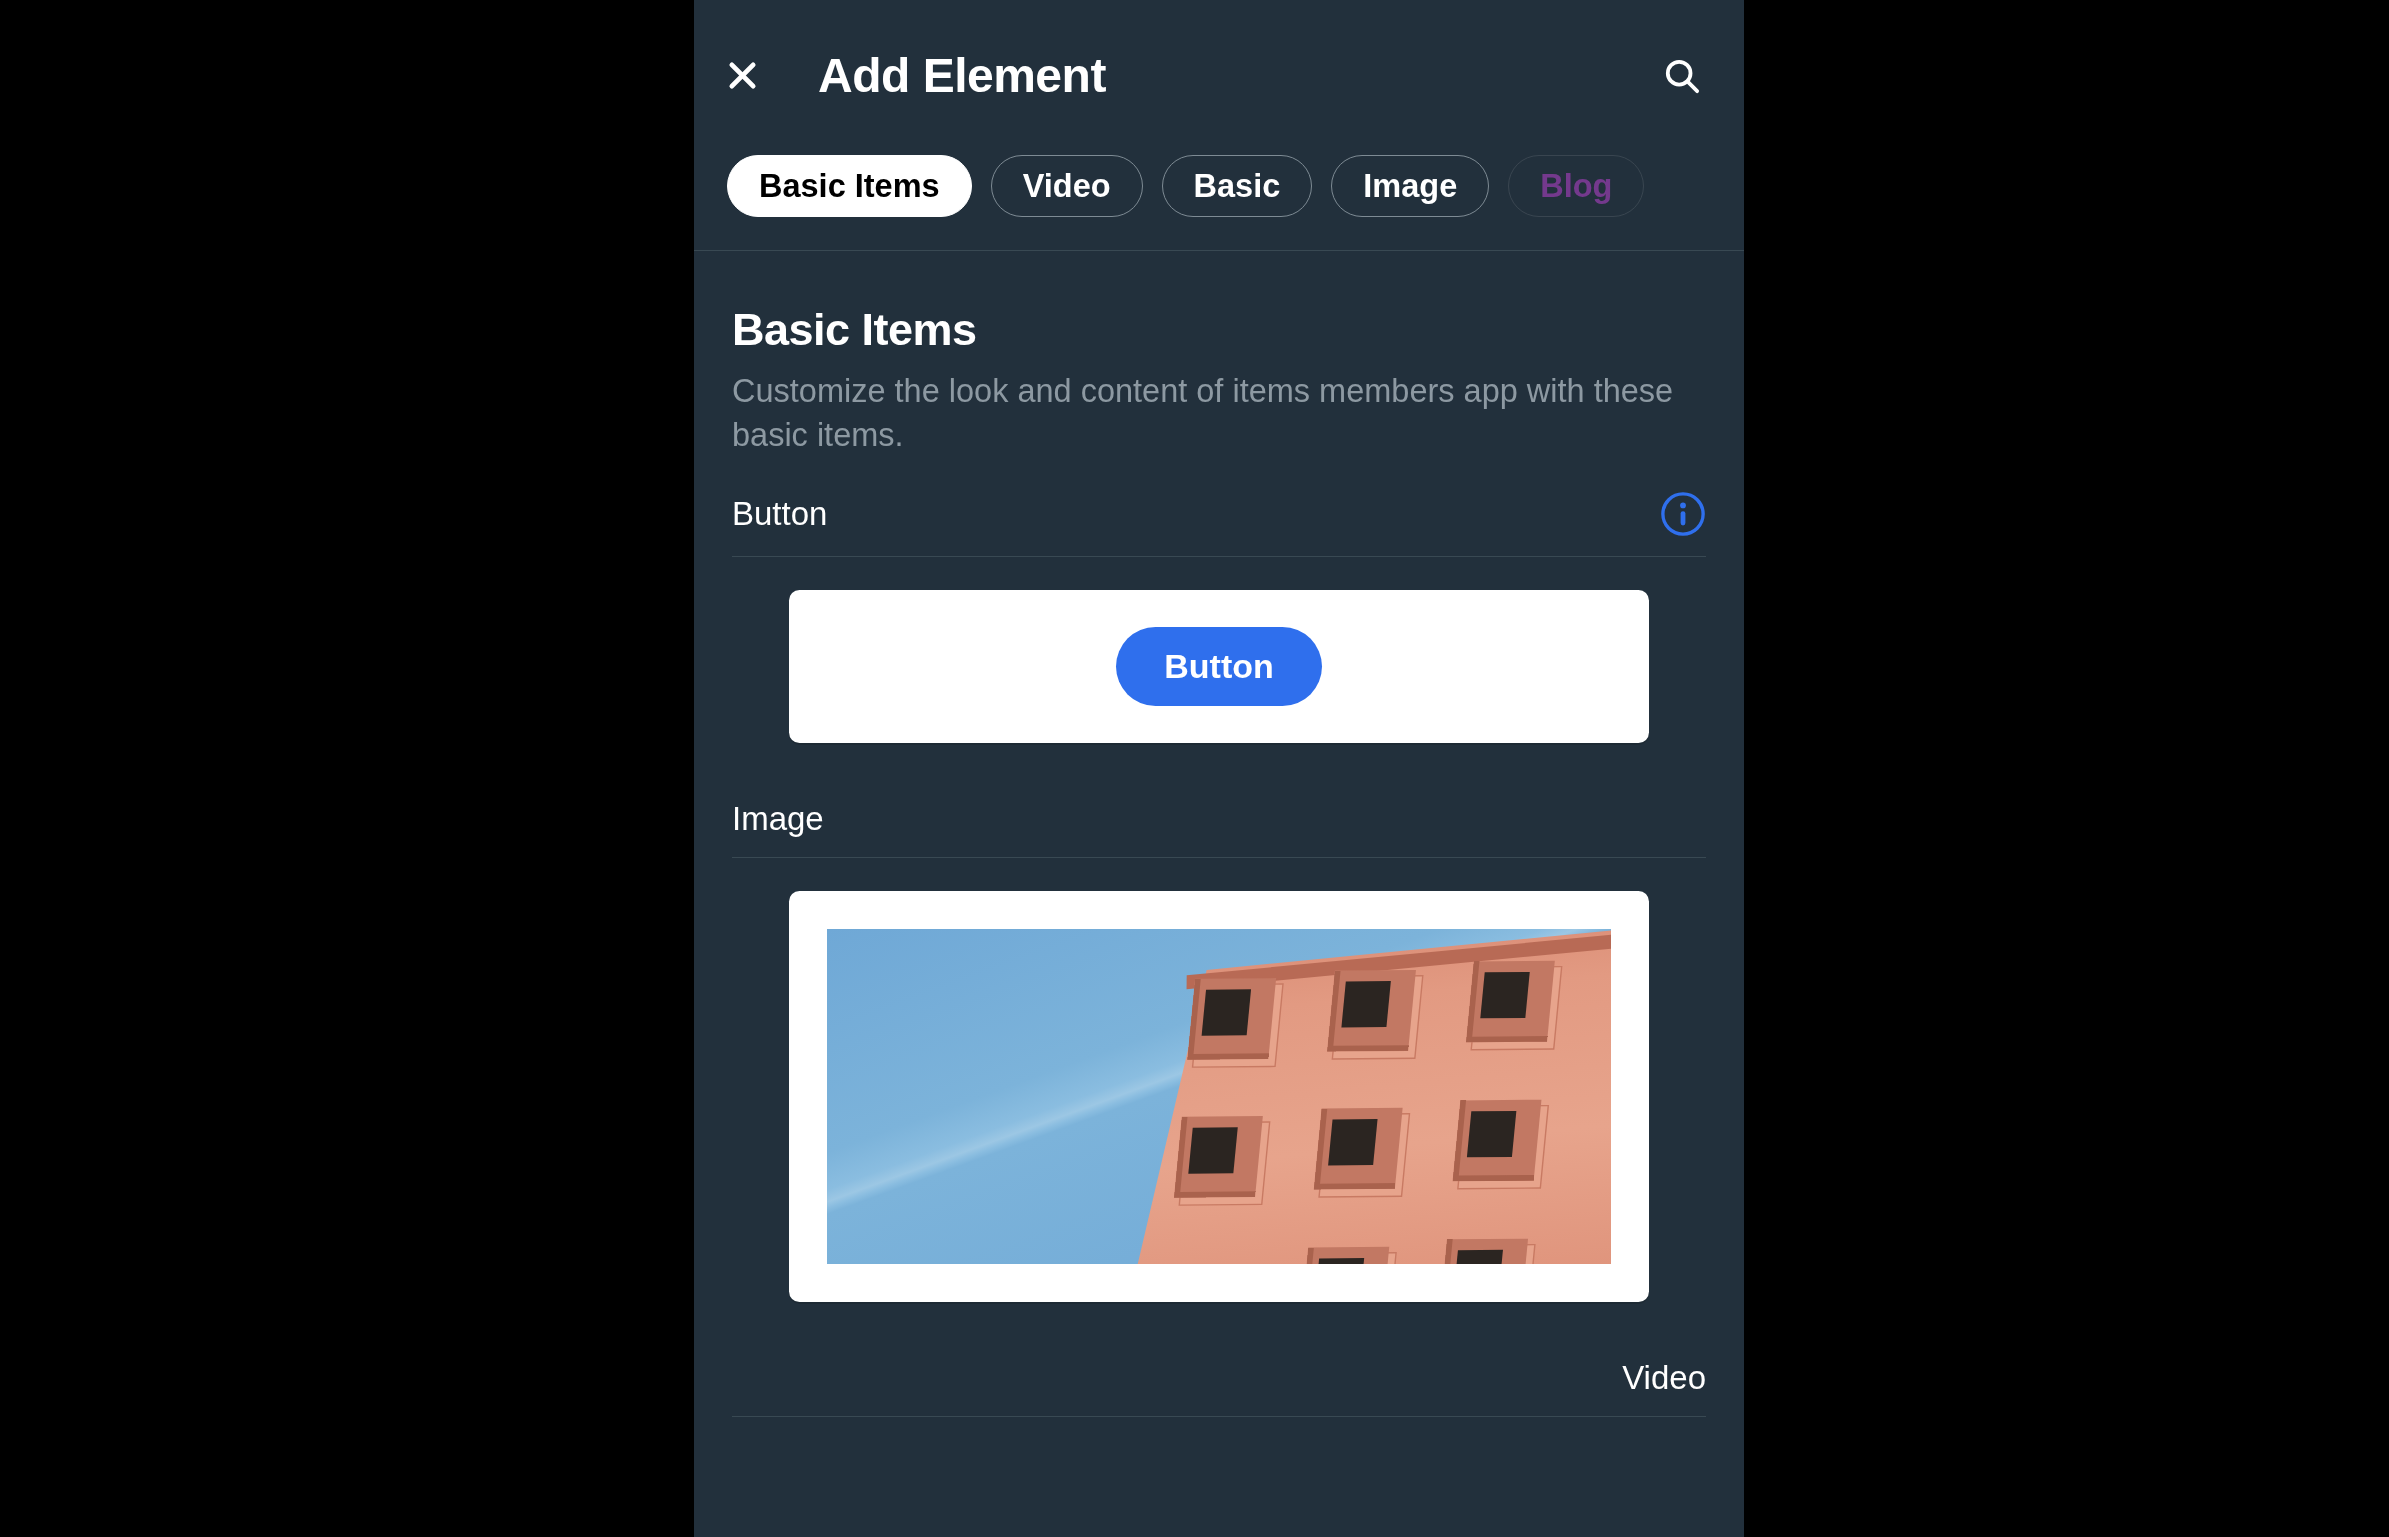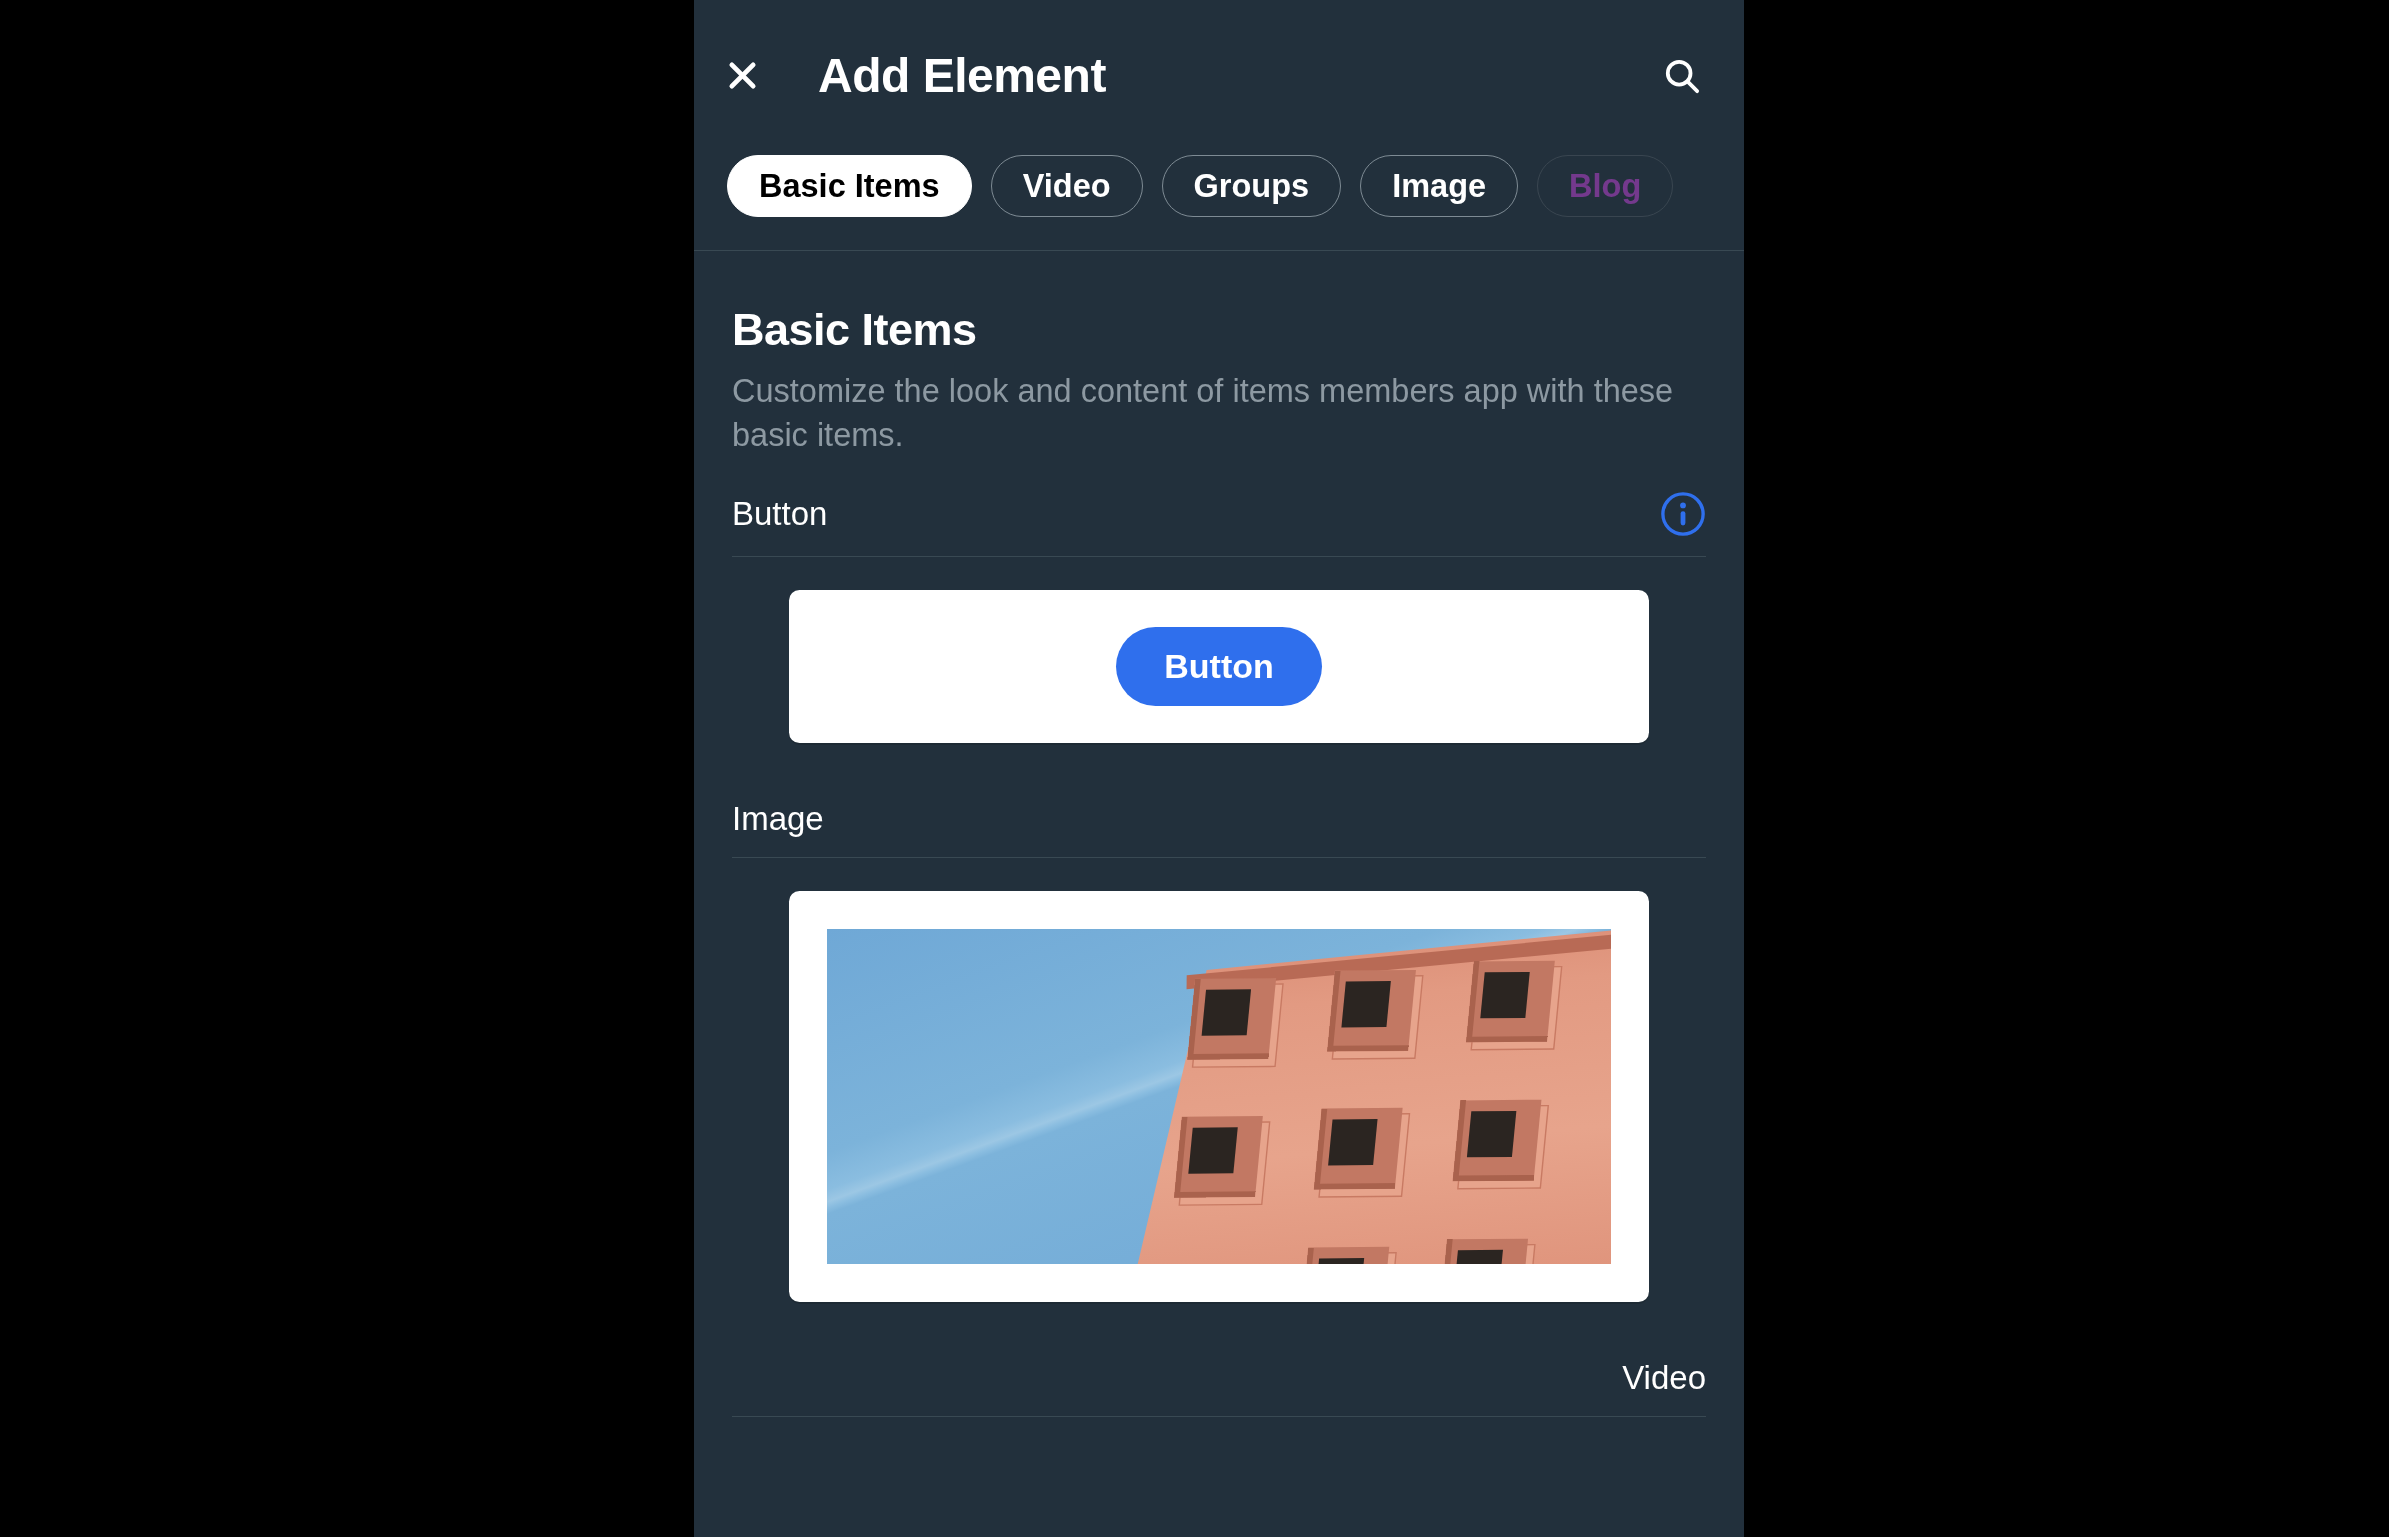--- a/index.html
+++ b/index.html
@@ -224,21 +224,21 @@
     </div>
 
     <div class="chips-row">
       <div class="chip active">
           <span>Basic Items</span>
         </div>
       <div class="chip">
           <span>Video</span>
         </div>
       <div class="chip">
-          <span>Groups</span>
+          <span>Basic</span>
         </div>
       <div class="chip">
           <span>Image</span>
         </div>
       <div class="chip faded">
           <span>Blog</span>
         </div>
     </div>
 
     <div class="content">

